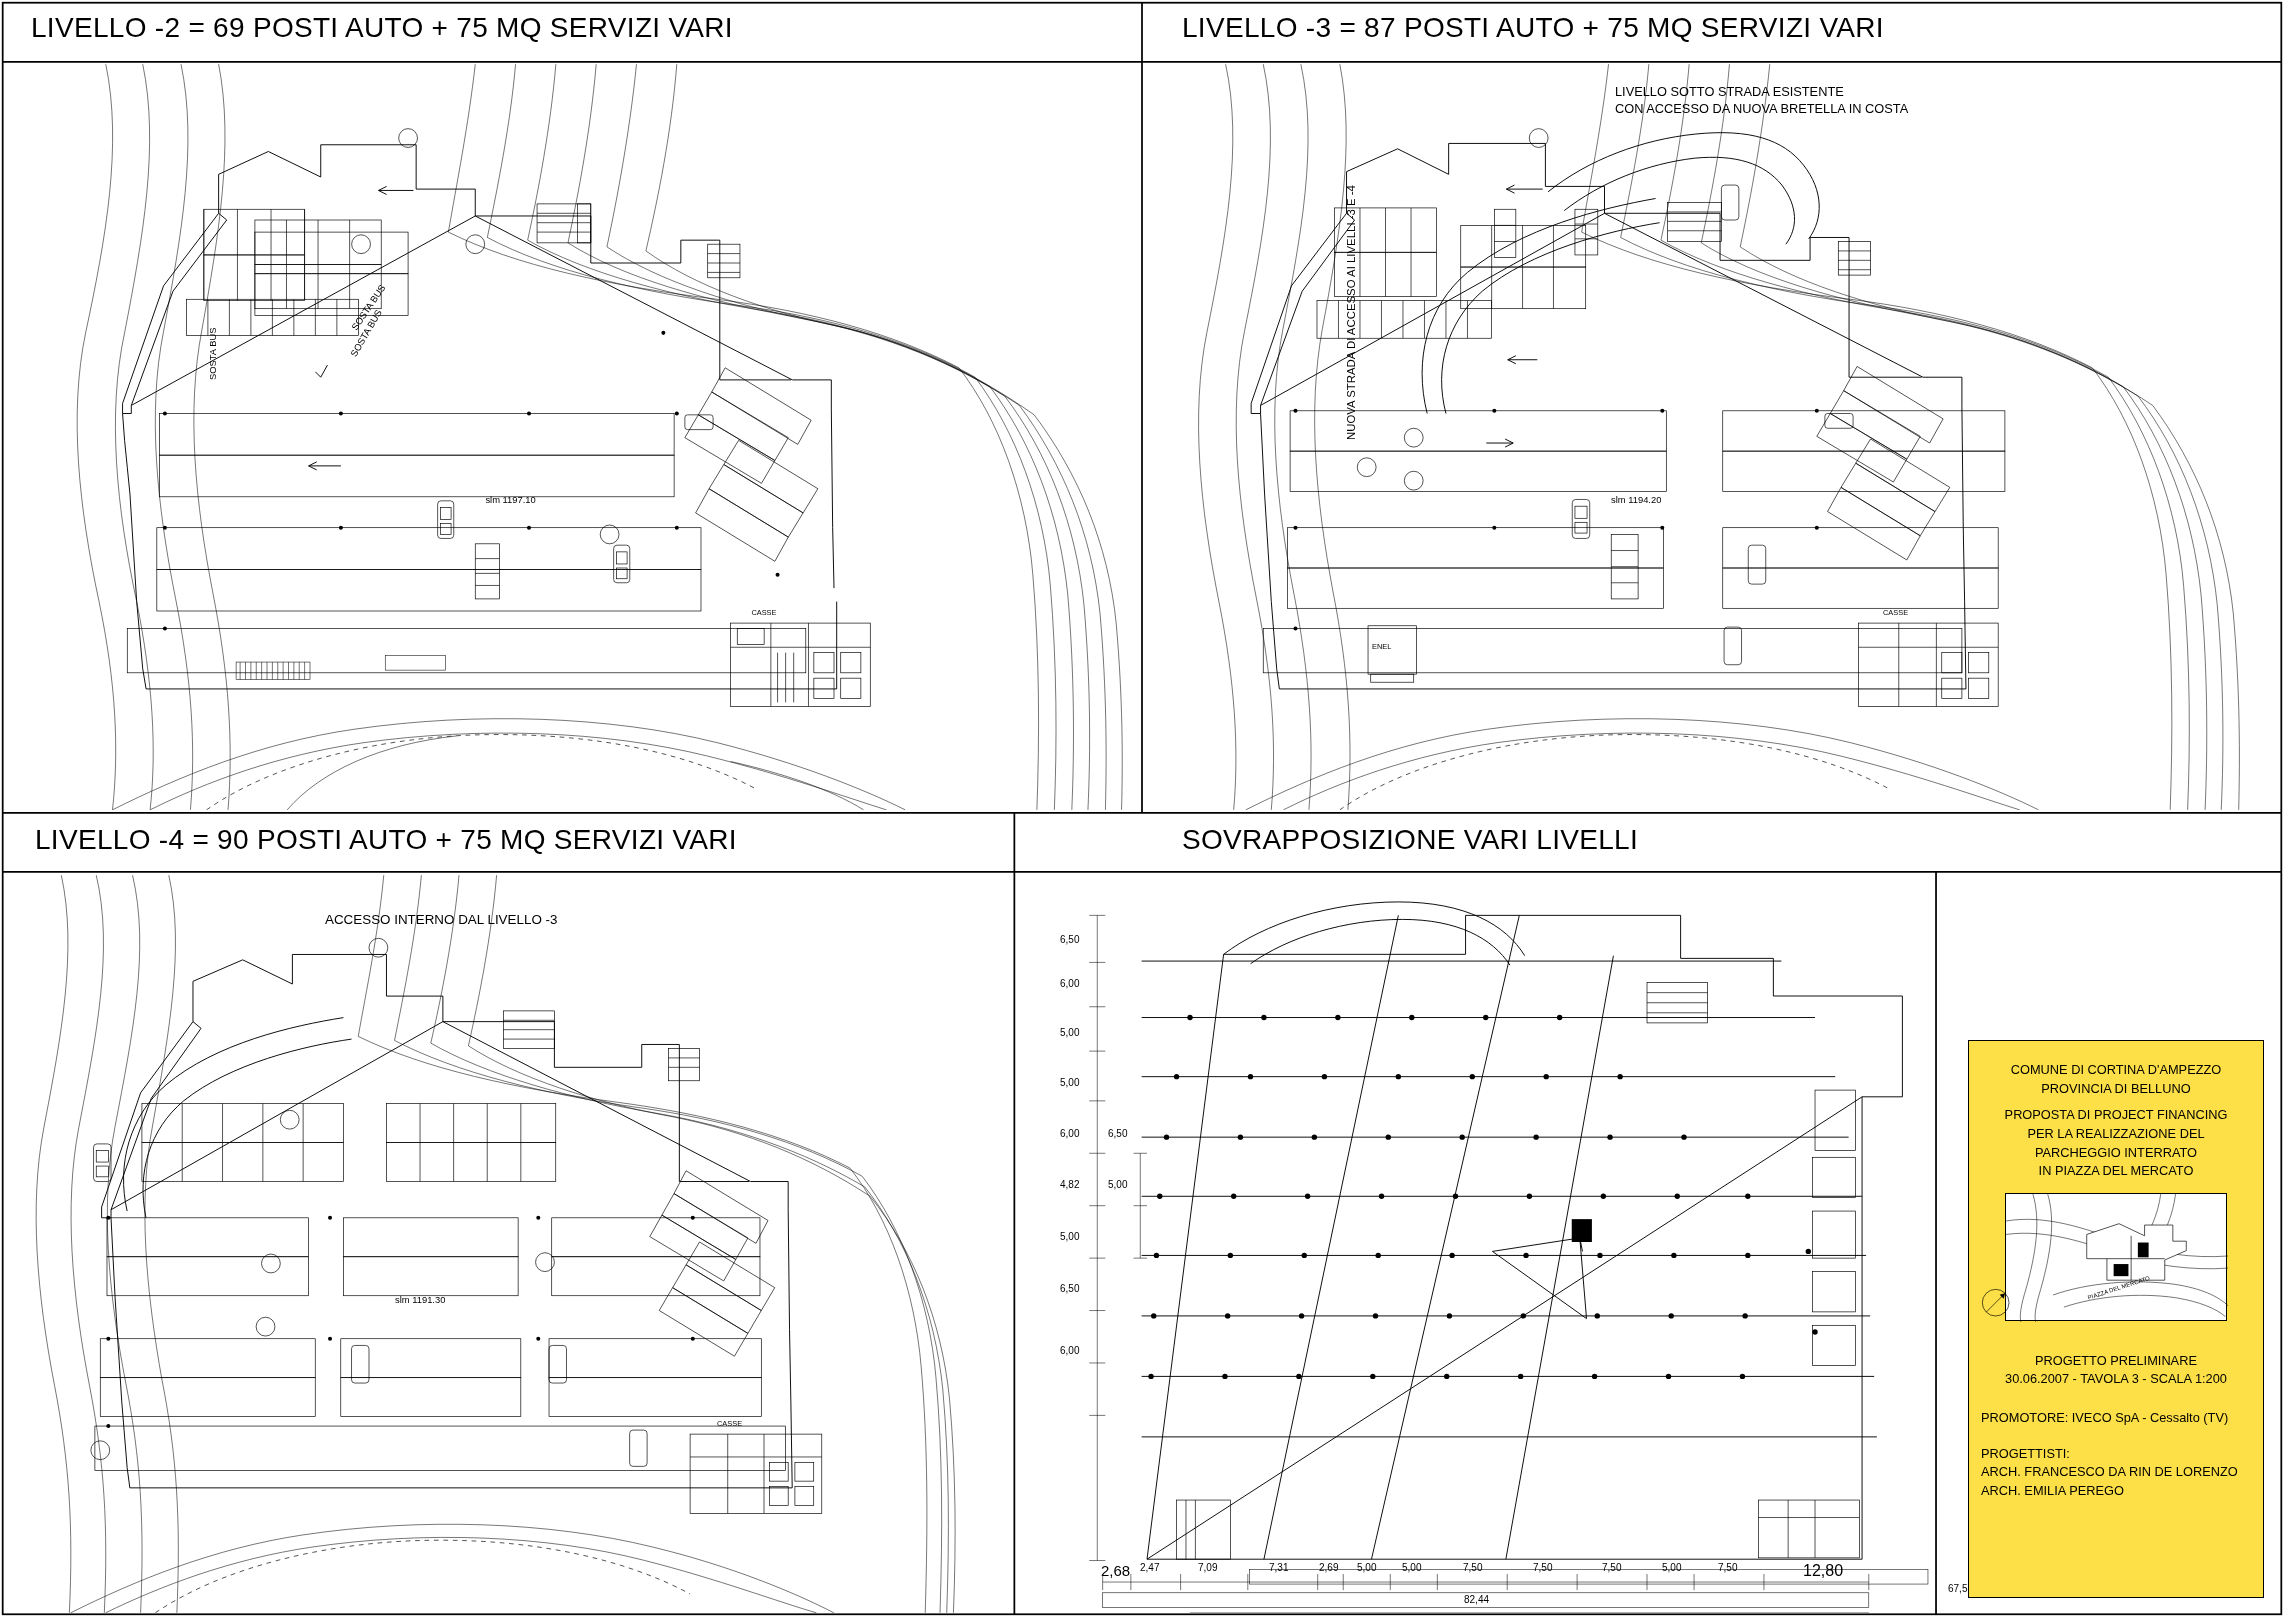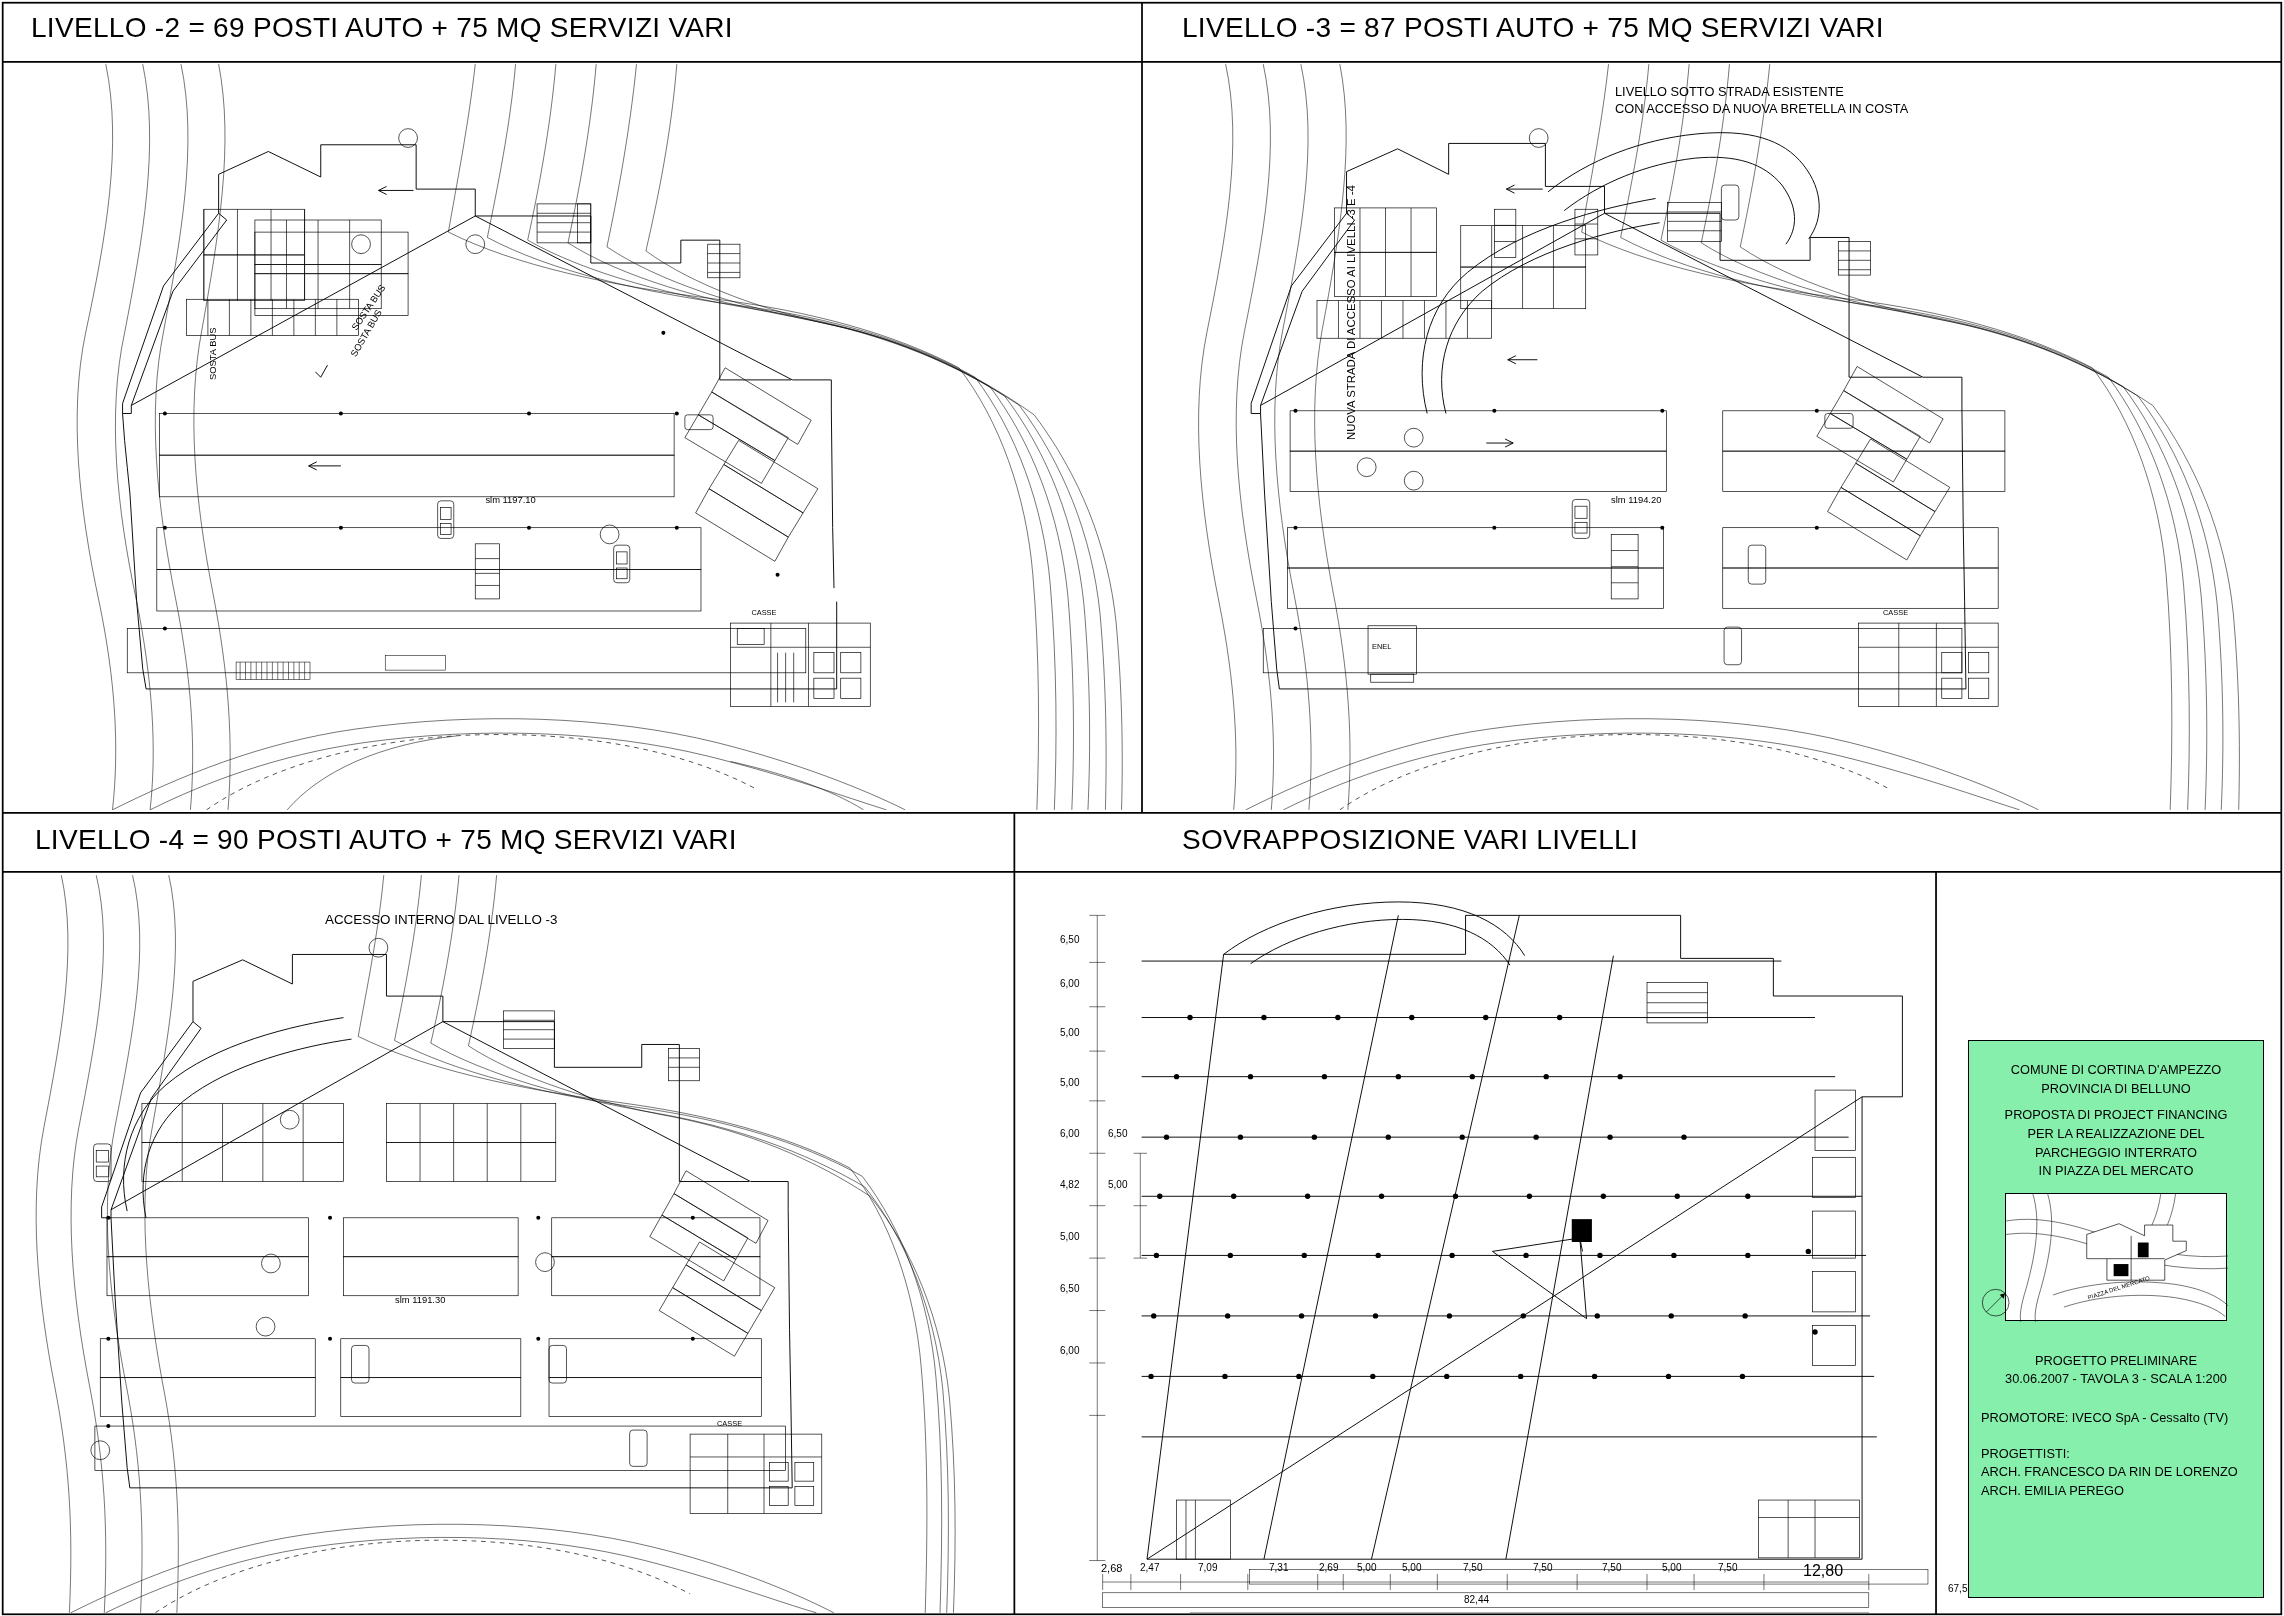--- a/index.html
+++ b/index.html
@@ -28,21 +28,21 @@
   .sv-thick{stroke:#000;fill:none;stroke-width:2.6;}
   .sv-hair{stroke:#000;fill:none;stroke-width:.8;}
   .sv-dash{stroke:#000;fill:none;stroke-width:1;stroke-dasharray:7 7;}
   .fillblk{fill:#000;stroke:none;}
   .dot{fill:#000;}
   
   #cartiglio{
     position:absolute;
     border:1.3px solid #000;
     box-sizing:border-box;
-    background:#86efac;
+    background:#fde047;
   }
   #cartiglio .ct{
     text-align:center;font-size:12.8px;line-height:1.45;white-space:pre-line;
   }
   #cartiglio .cl{
     text-align:left;font-size:12.8px;line-height:1.45;white-space:pre-line;
   }
   .keymap{border:1px solid #000;box-sizing:border-box;position:relative;background:#fff;}
 </style>
 </head>
@@ -778,21 +778,21 @@
     <div class="tinier" style="left:38px;top:152px;font-size:10px;">5,00</div>
     <div class="tinier" style="left:38px;top:202px;font-size:10px;">5,00</div>
     <div class="tinier" style="left:38px;top:253px;font-size:10px;">6,00</div>
     <div class="tinier" style="left:38px;top:304px;font-size:10px;">4,82</div>
     <div class="tinier" style="left:38px;top:356px;font-size:10px;">5,00</div>
     <div class="tinier" style="left:38px;top:408px;font-size:10px;">6,50</div>
     <div class="tinier" style="left:38px;top:470px;font-size:10px;">6,00</div>
     <div class="tinier" style="left:86px;top:253px;font-size:10px;">6,50</div>
     <div class="tinier" style="left:86px;top:304px;font-size:10px;">5,00</div>
 
-    <div class="tinier" style="left:79px;top:687px;font-size:11px;">2,68</div>
+    <div class="tinier" style="left:79px;top:687px;font-size:15px;">2,68</div>
     <div class="tinier" style="left:118px;top:687px;font-size:10px;">2,47</div>
     <div class="tinier" style="left:176px;top:687px;font-size:10px;">7,09</div>
     <div class="tinier" style="left:247px;top:687px;font-size:10px;">7,31</div>
     <div class="tinier" style="left:297px;top:687px;font-size:10px;">2,69</div>
     <div class="tinier" style="left:335px;top:687px;font-size:10px;">5,00</div>
     <div class="tinier" style="left:380px;top:687px;font-size:10px;">5,00</div>
     <div class="tinier" style="left:441px;top:687px;font-size:10px;">7,50</div>
     <div class="tinier" style="left:511px;top:687px;font-size:10px;">7,50</div>
     <div class="tinier" style="left:580px;top:687px;font-size:10px;">7,50</div>
     <div class="tinier" style="left:640px;top:687px;font-size:10px;">5,00</div>

